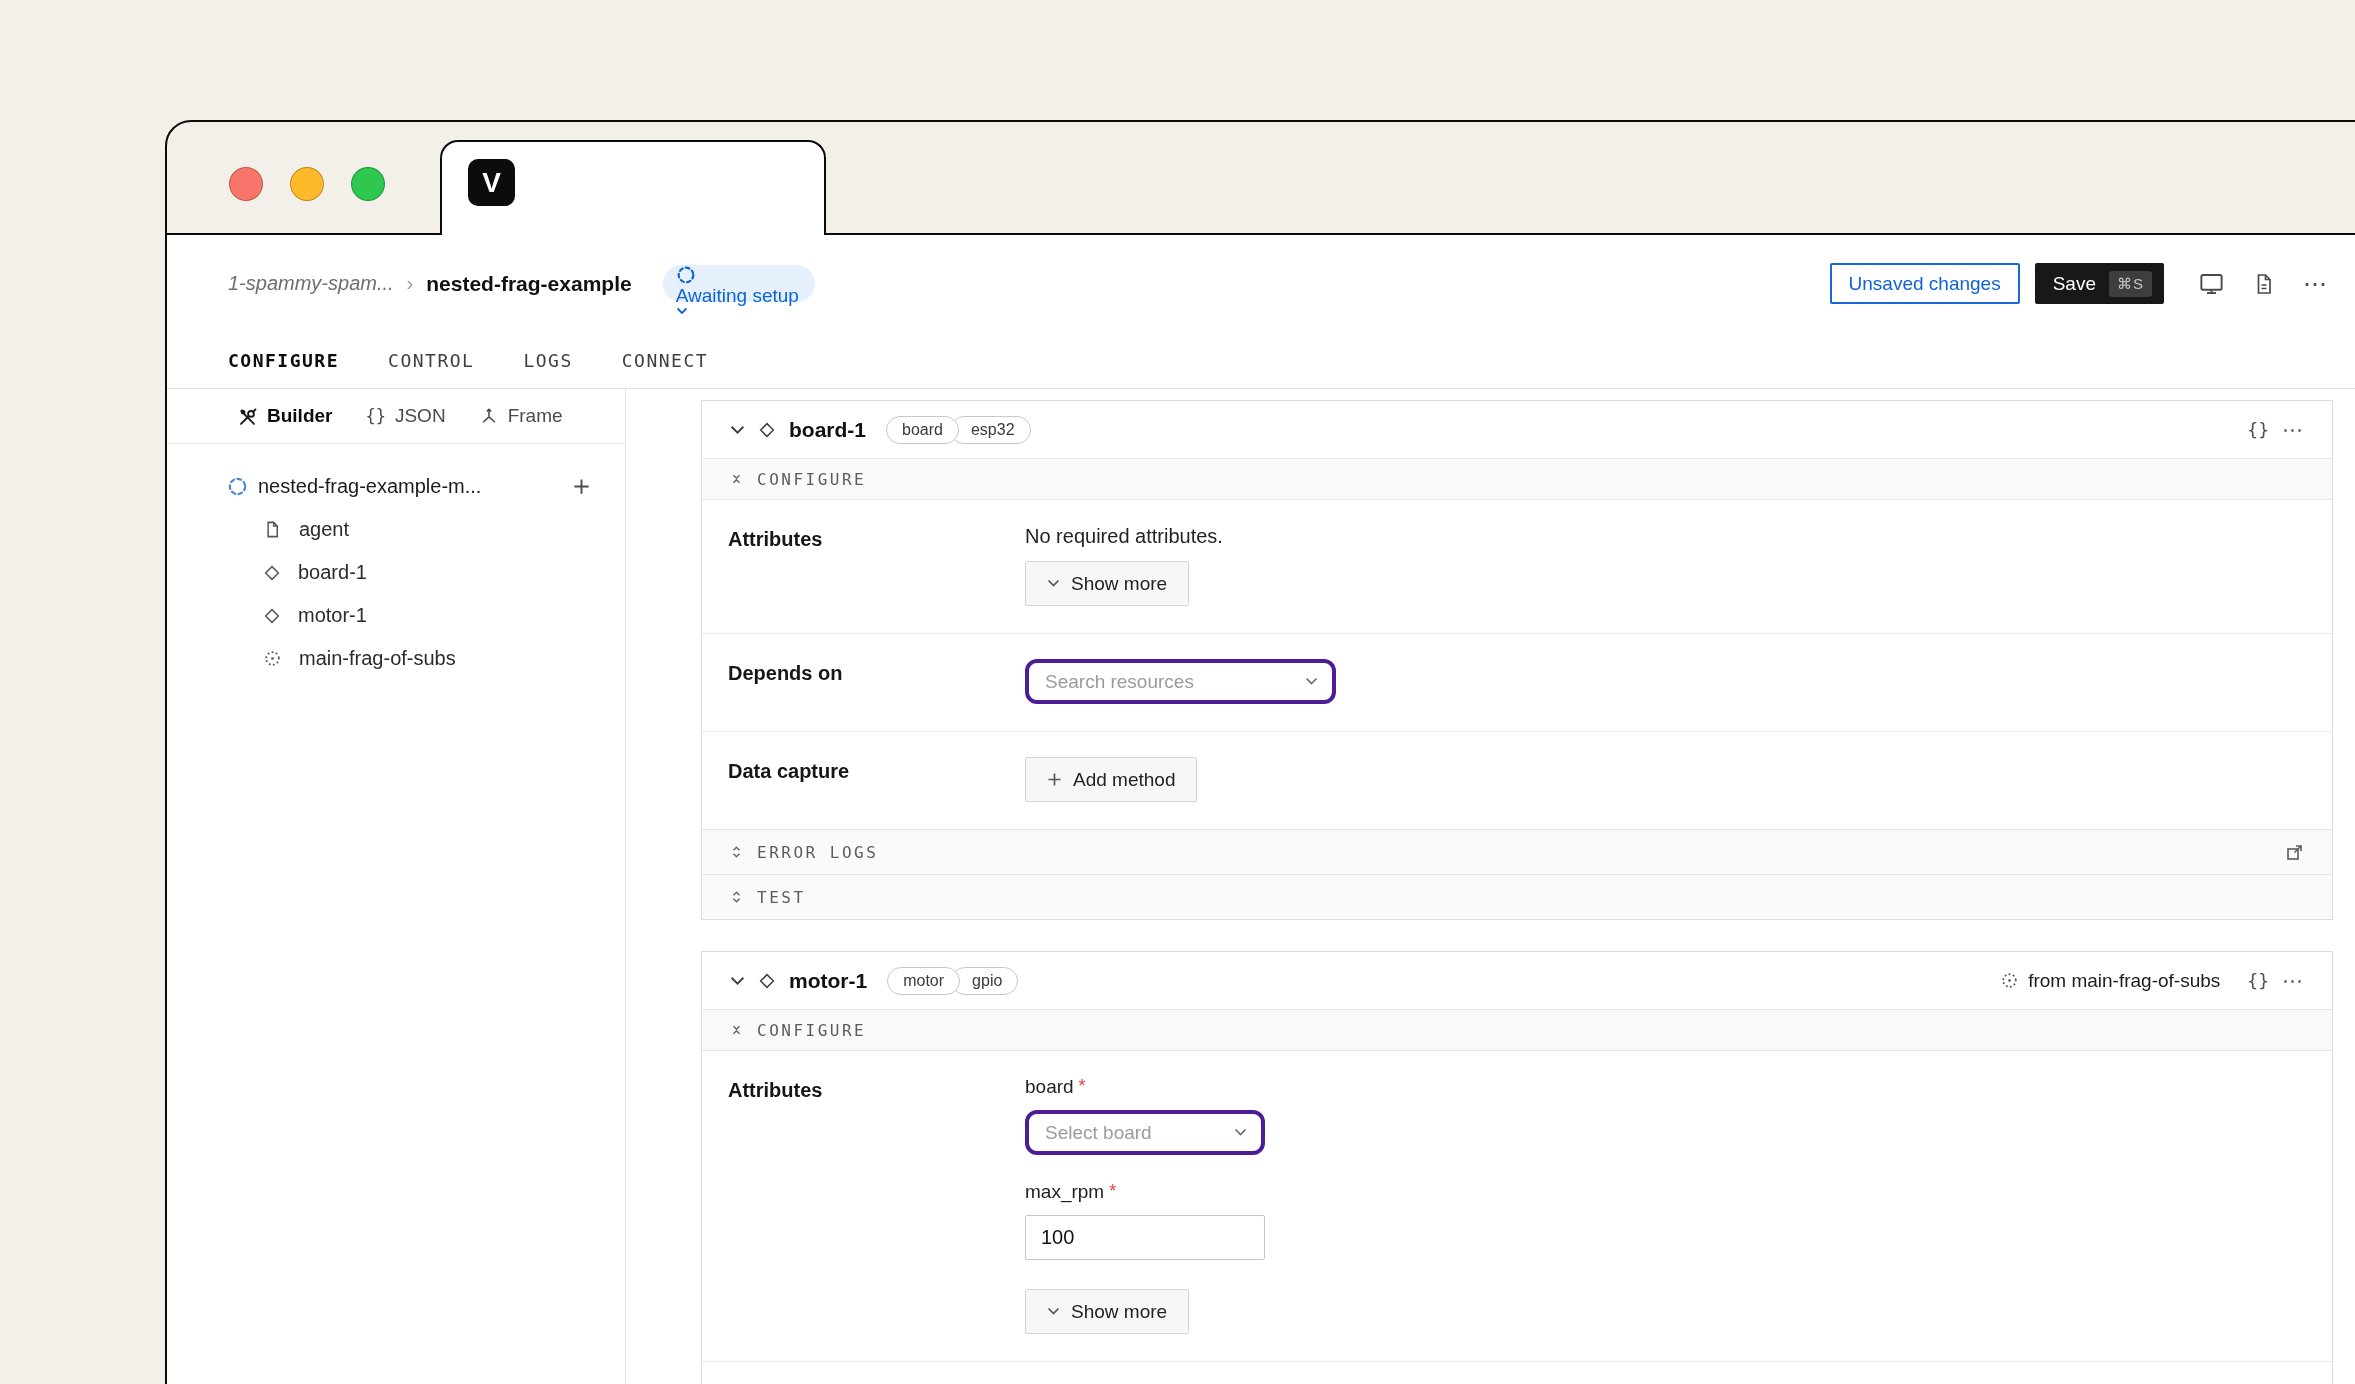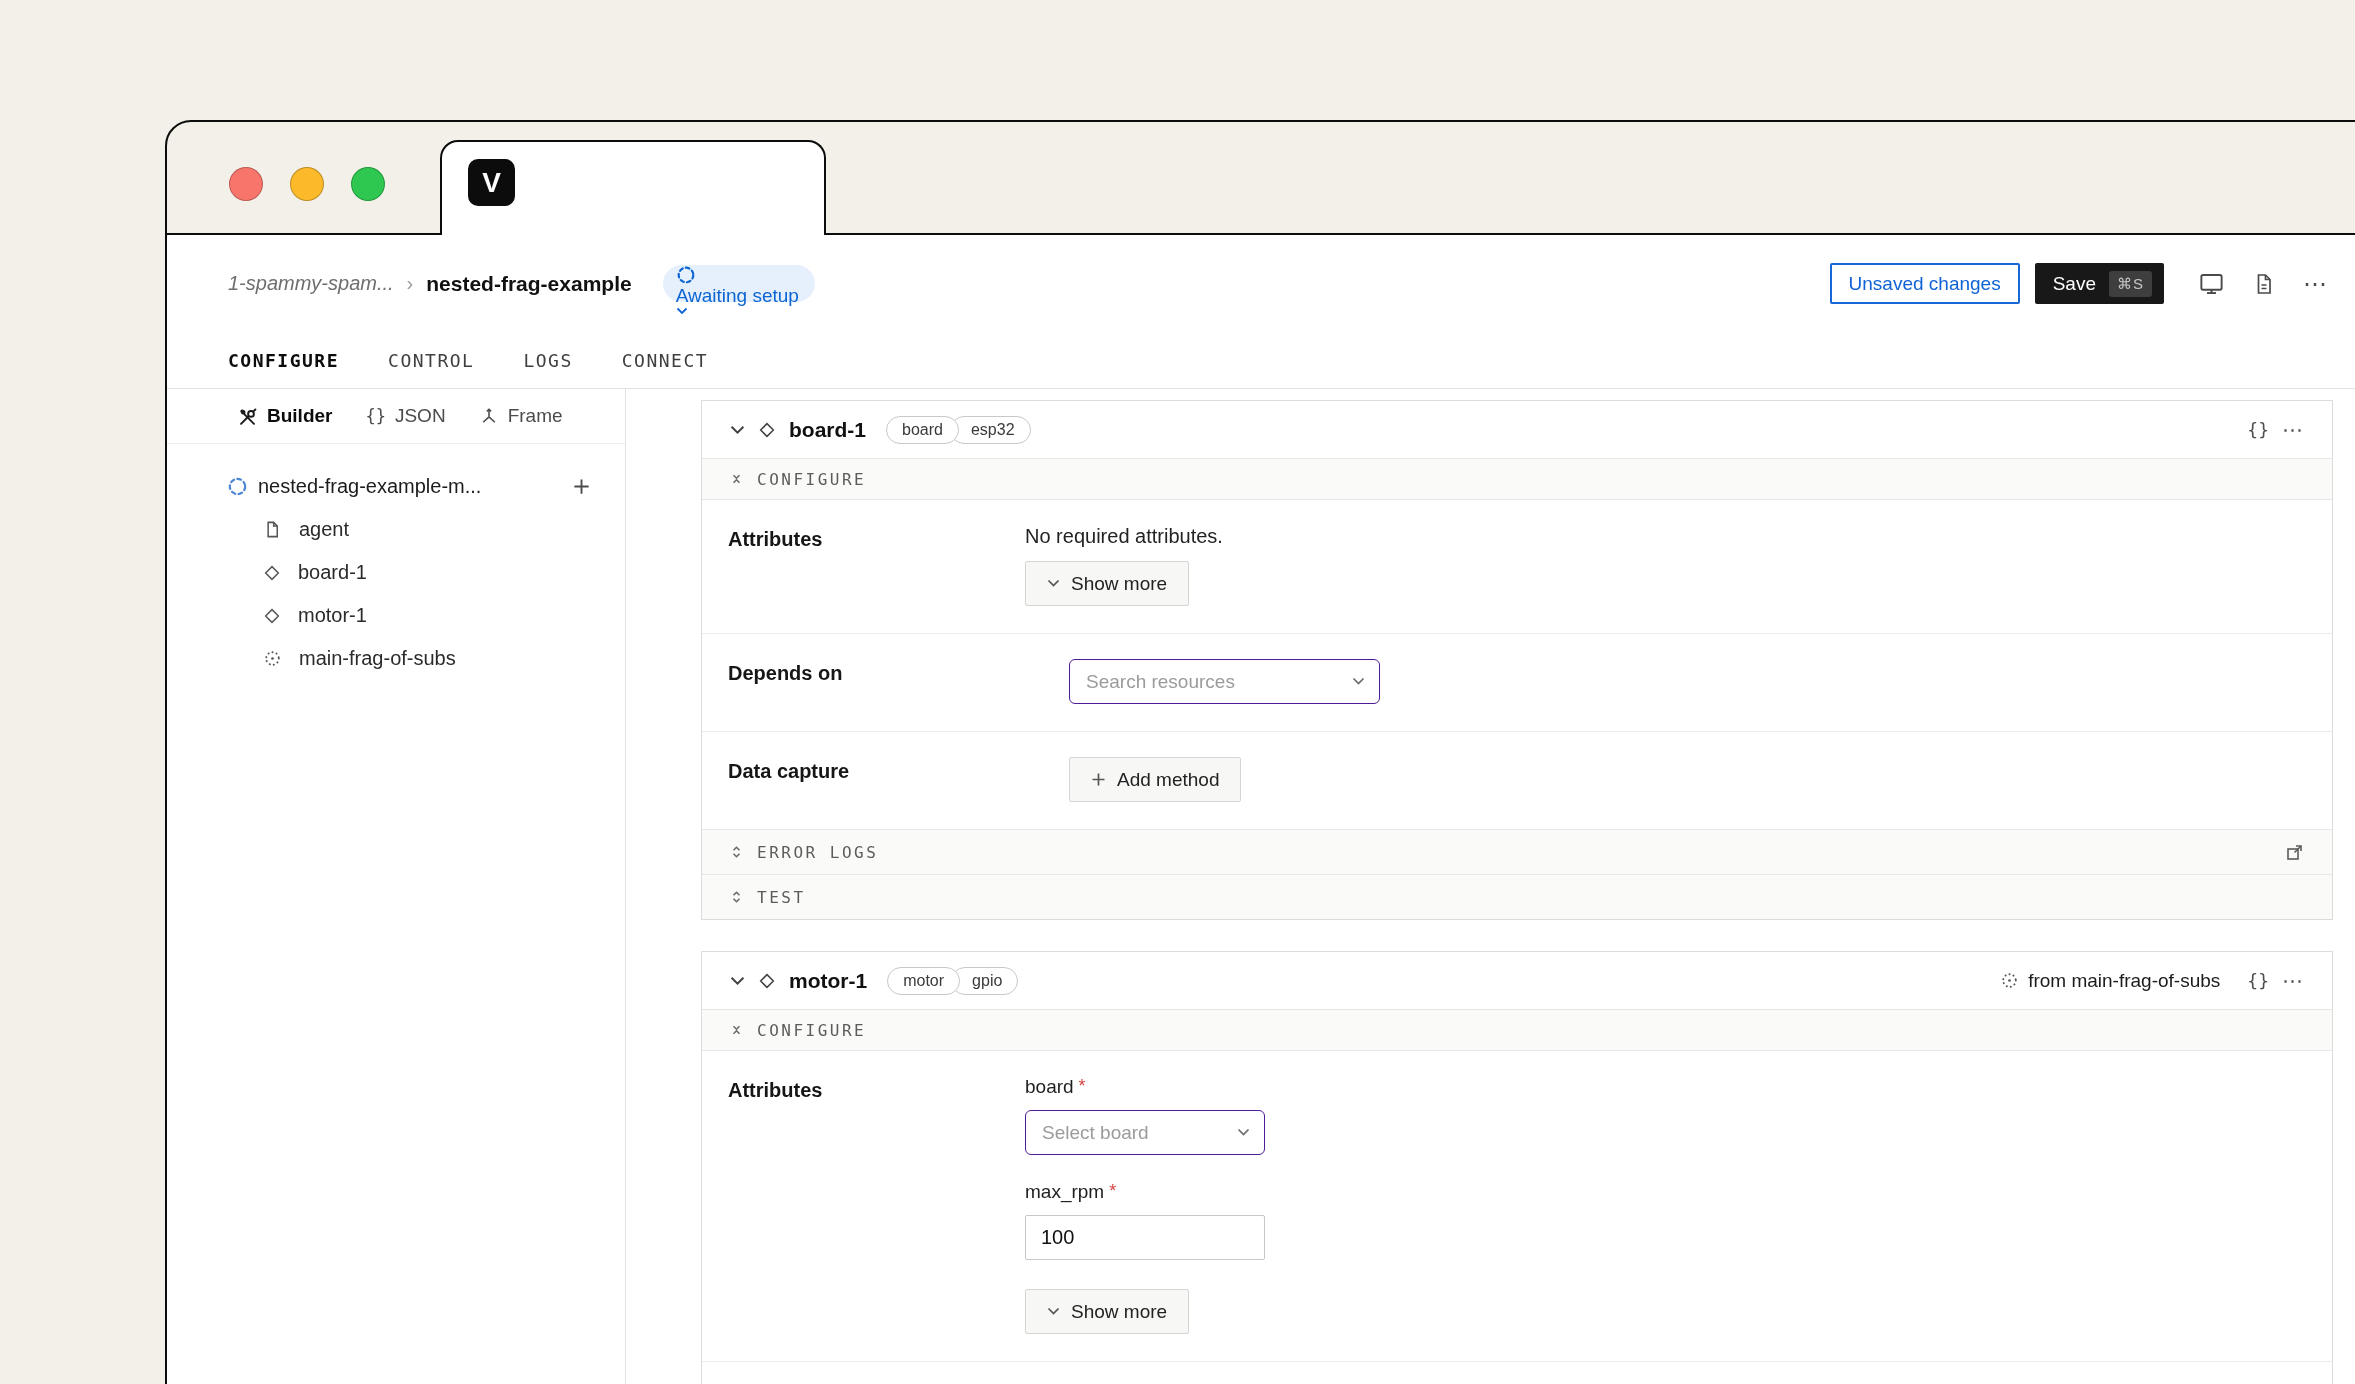--- a/index.html
+++ b/index.html
@@ -106,32 +106,32 @@
   .section-bar {
     height:42px; background:#fafaf9; border-top:1px solid #e7e7e5; border-bottom:1px solid #e7e7e5;
     display:flex; align-items:center; gap:14px; padding:0 28px;
     font-family:"DejaVu Sans Mono", monospace; font-size:16px; letter-spacing:2.5px; color:#5c5c5c;
     cursor:pointer;
   }
   .section-bar.logbar { height:45px; border-bottom:none; }
   .unfold { display:flex; color:#6b6b6b; }
   .ext-link { margin-left:auto; display:flex; color:#5c5c5c; cursor:pointer; }
   .frow { display:flex; padding:25px 28px 27px 26px; }
-  .frow + .frow { border-top:1px solid #ececea;gap:44px; }
+  .frow + .frow { border-top:1px solid #ececea; }
   .frow-label { width:297px; flex-shrink:0; font-size:20px; font-weight:600; color:#161616; padding-top:3px; }
   .frow-content { flex:1; }
   .empty-note { font-size:20px; color:#232323; margin-bottom:13px; }
   .btn {
     display:inline-flex; align-items:center; gap:11px; height:45px; padding:0 21px;
     background:#f7f7f6; border:1px solid #d5d5d3; font-size:19px; color:#222;
     border-radius:2px; cursor:pointer; font-family:inherit;
   }
   .btn .bicon { display:flex; color:#555; }
   .select {
-    height:45px; border:1px solid #4c1d95; border-radius:6px; background:#fff;
+    height:45px; border:4px solid #4c1d95; border-radius:12px; background:#fff;
     display:flex; align-items:center; justify-content:space-between;
     padding:0 14px 0 16px; font-size:19px; color:#9b9b9b; cursor:pointer;
   }
   .select .sel-chev { display:flex; color:#6b6b6b; }
   .w-search { width:311px; }
   .w-board  { width:240px; }
   .text-input {
     width:240px; height:45px; border:1px solid #c7c7c5; border-radius:2px;
     padding:0 15px; font-size:20px; color:#111; font-family:inherit; background:#fff;
   }

